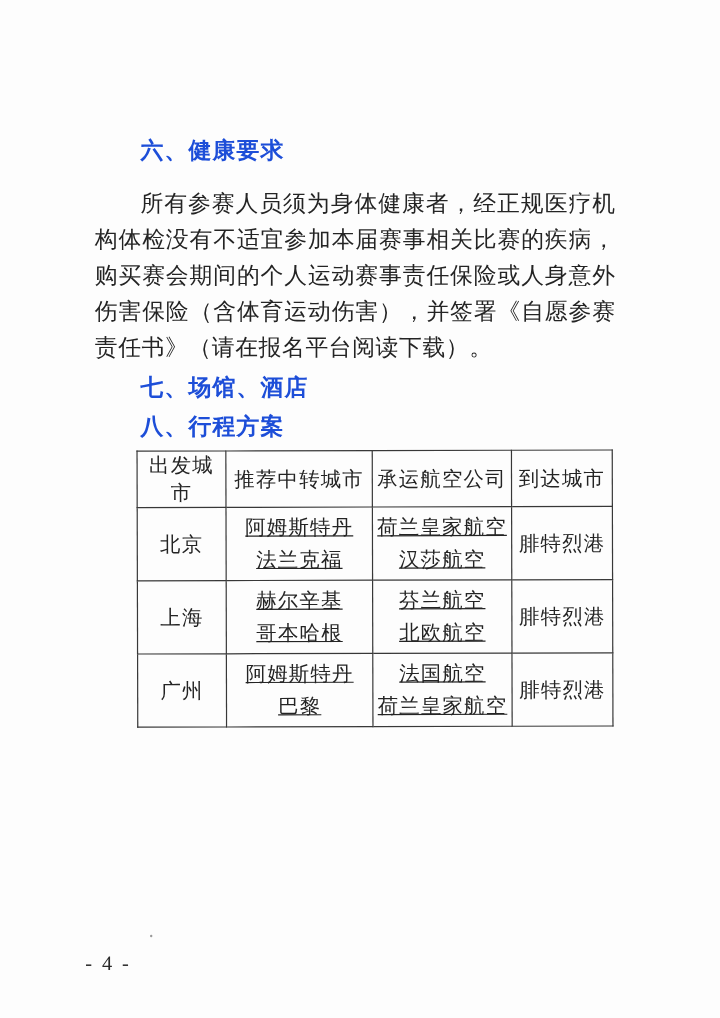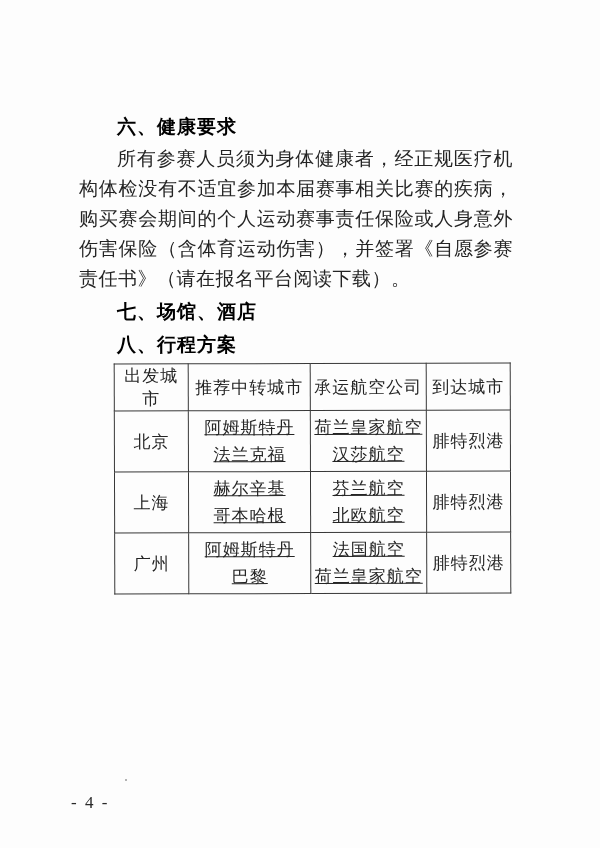--- a/index.html
+++ b/index.html
@@ -19,30 +19,30 @@
     top: 109px;
     width: 434px;
   }
   .section-heading {
     font-size: 19px;
     line-height: 30px;
     font-weight: bold;
     text-indent: 38px;
     letter-spacing: 1px;
     margin: 3px 0 0 0;
-    color: #000000;
+    color: #1d4ed8;
   }
   .para {
     font-size: 19px;
     line-height: 30px;
     letter-spacing: 0.5px;
     text-align: justify;
     text-justify: inter-ideograph;
     text-indent: 38px;
-    margin: 2px 0 3px 0;
+    margin: 14px 0 3px 0;
     color: #242424;
   }
   table.itinerary {
     border-collapse: collapse;
     table-layout: fixed;
     margin: 3px 0 0 35px;
     transform: rotate(-0.15deg);
   }
   table.itinerary col.c1 { width: 74px; }
   table.itinerary col.c2 { width: 122px; }

